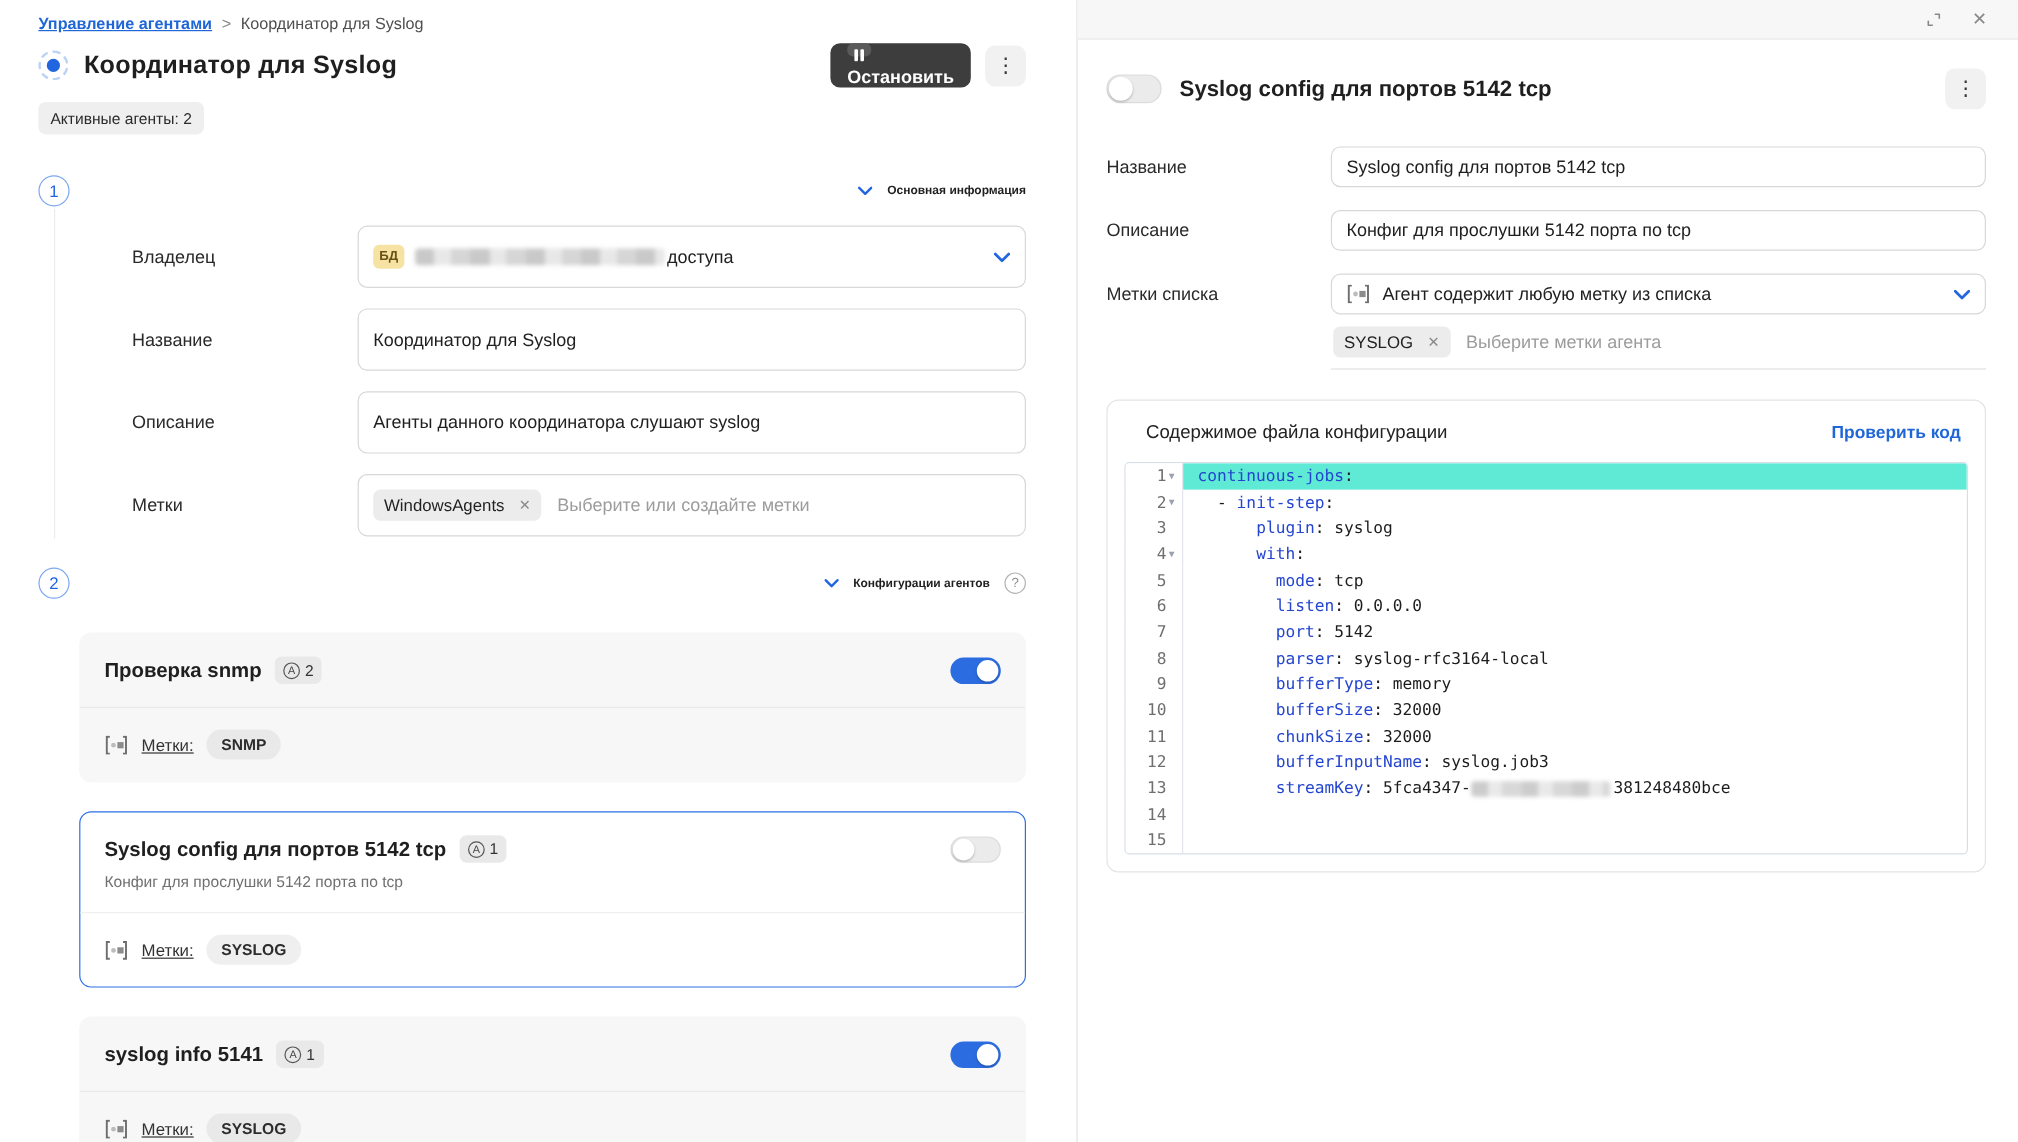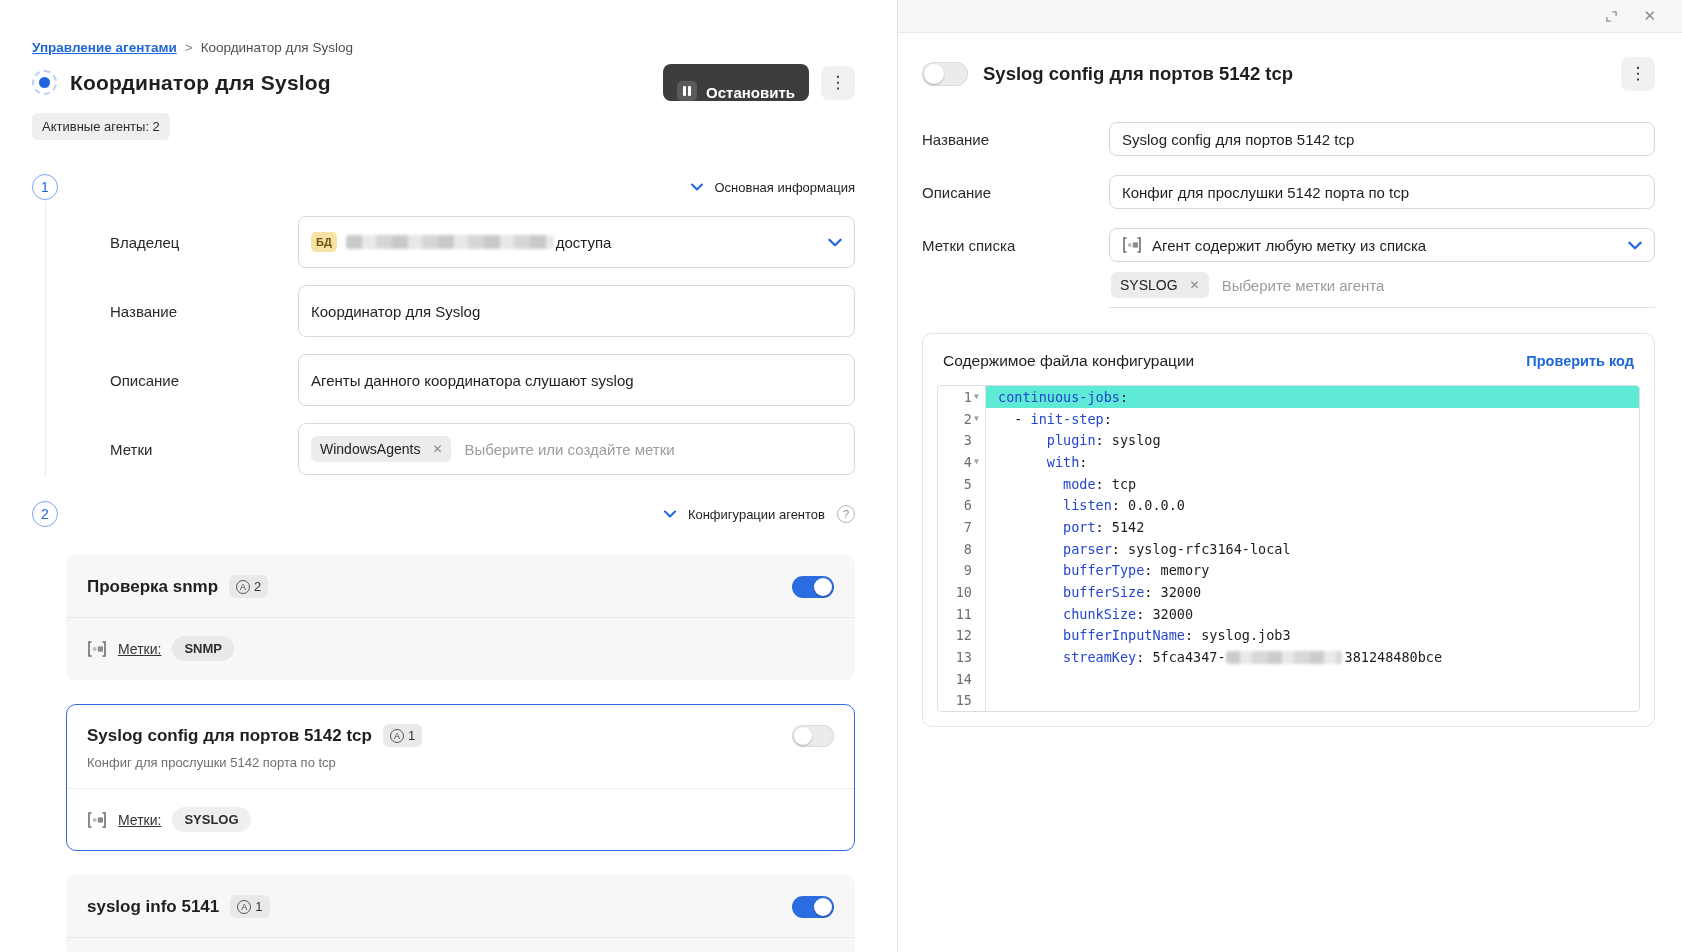--- a/index.html
+++ b/index.html
@@ -1,55 +1,55 @@
 <!DOCTYPE html>
 <html><head>
 <meta charset="utf-8">
 <style>
   * { margin:0; padding:0; box-sizing:border-box; }
   html,body { width:1682px; height:952px; overflow:hidden; background:#fff;
     font-family:"Liberation Sans",sans-serif; color:#1f1f1f; }
   .app { display:flex; width:1682px; height:952px; }
 
   
-  .left { width:897px; padding:12px 42px 10px 32px;margin-top:28px; }
+  .left { width:897px; padding:12px 42px 10px 32px; }
   .breadcrumb { display:flex; align-items:center; gap:8px; font-size:13.5px; }
   .bc-link { color:#1f66d6; font-weight:700; text-decoration:underline; cursor:pointer; }
   .bc-sep { color:#8a8a8a; }
   .bc-current { color:#4f4f4f; }
 
   .title-row { display:flex; align-items:center; margin-top:9px; }
   .status-ring { width:25px; height:25px; border:2px dashed #b9d2f5; border-radius:50%;
     display:flex; align-items:center; justify-content:center; margin-right:13px; flex:none;}
   .status-dot { width:11px; height:11px; border-radius:50%; background:#2265e0; }
   h1 { font-size:21px; font-weight:700; letter-spacing:.2px; }
   .api-pill { margin-left:14px; background:#edf3fd; border-radius:6px; padding:6px 10px;
     font-family:"DejaVu Sans Mono",monospace; font-size:11px; display:flex; align-items:center; }
   .api-label { color:#5a5a5a; margin-right:4px; }
   .api-val { color:#447be0; }
   .redact { display:inline-block; height:12px; border-radius:3px; filter:blur(1.6px); }
   .redact.blue { width:148px; margin:0 1px;
     background:repeating-linear-gradient(90deg,#cfe0f8 0 12px,#ecf3fd 12px 24px,#dbe7fa 24px 38px); }
   .redact.gray { width:208px; height:14px; margin-right:2px;
     background:repeating-linear-gradient(90deg,#c9c9c9 0 16px,#e8e8e8 16px 30px,#d6d6d6 30px 46px); }
   .stop-btn { margin-left:auto; background:#3d3d3d; color:#fff; border:none; border-radius:8px;
-    height:37px; padding:0 14px; display:flex; align-items:flex-end; gap:9px; font-size:15px;
-    font-weight:700; cursor:pointer; font-family:inherit; }
+    height:37px; padding:0 14px; display:flex; align-items:flex-start; gap:9px; font-size:15px;
+    font-weight:700; cursor:pointer; font-family:inherit;flex-direction:column; }
   .pause-ic { width:20px; height:20px; border-radius:5px; background:#5a5a5a; position:relative; }
   .pause-ic::before,.pause-ic::after { content:""; position:absolute; top:5px; width:3px; height:10px; background:#fff; border-radius:1px;}
   .pause-ic::before { left:6px; } .pause-ic::after { left:11px; }
   .kebab-btn { margin-left:12px; width:34px; height:34px; border:none; border-radius:8px; background:#f1f1f1;
     font-size:17px; color:#333; cursor:pointer; line-height:34px; }
   .active-badge { display:inline-block; margin-top:12px; background:#efefef; border-radius:6px;
     padding:6px 10px; font-size:13px; color:#2b2b2b; }
 
   .section-head { display:flex; align-items:center; gap:12px; margin-top:32px; height:30px; }
   .num-circle { width:26px; height:26px; border-radius:50%; border:1.5px solid #7ba6ef;
     color:#2265e0; font-size:14px; display:flex; align-items:center; justify-content:center; flex:none;}
-  .section-title { font-size:13px; font-weight:400; }
+  .section-title { font-size:10px; font-weight:700; }
   .q-ic { width:18px; height:18px; border-radius:50%; border:1.5px solid #b5b5b5; color:#8c8c8c;
     font-size:11px; display:flex; align-items:center; justify-content:center; }
 
   .sec1-body { margin-left:13px; border-left:1px solid #ececec; padding:14px 0 2px 64px; }
   .f-row { display:flex; align-items:center; margin-bottom:17px; }
   .f-label { width:188px; font-size:15px; color:#2a2a2a; }
   .f-input { flex:1; height:52px; border:1px solid #d8d8d8; border-radius:8px; background:#fff;
     display:flex; align-items:center; padding:0 12px; font-size:15px; }
   .chip-bd { background:#f6e3a4; color:#6b5413; font-size:11px; font-weight:700;
     padding:4px 5px; border-radius:5px; margin-right:9px; }
@@ -103,21 +103,21 @@
   .r-row { display:flex; align-items:center; margin-bottom:19px; }
   .r-label { width:187px; font-size:15px; color:#2a2a2a; }
   .r-input { flex:1; height:34px; border:1px solid #d8d8d8; border-radius:8px; display:flex;
     align-items:center; padding:0 12px; font-size:15px; background:#fff; }
   .tagline-spacer { width:187px; }
   .tagline { flex:1; display:flex; align-items:center; border-bottom:1px solid #e2e2e2;
     padding:0 2px 9px 2px; }
   .sel-ic { margin-right:10px; flex:none; }
 
   .code-card { margin-top:25px; border:1px solid #e4e4e4; border-radius:10px; padding:14px; }
-  .code-head { display:flex; align-items:center; justify-content:space-between; padding:4px 6px 15px; }
+  .code-head { display:flex; align-items:center; justify-content:space-between; padding:4px 6px 15px;margin-left:12px; }
   .code-title { font-size:15.5px; color:#222; }
   .check-link { font-size:14.5px; color:#1f66d6; font-weight:700; cursor:pointer; text-decoration:none; }
   .editor { border:1px solid #d8dee8; border-radius:4px; overflow:hidden; background:#fff; }
   .cl { display:flex; height:21.7px; font-family:"DejaVu Sans Mono",monospace; font-size:13.5px; }
   .cl-gut { width:48px; flex:none; display:flex; align-items:center; justify-content:flex-end;
     color:#6f6f6f; border-right:1px solid #e2e6ec; background:#fff; }
   .cl-num { text-align:right; }
   .cl-fold { width:13px; font-size:8px; color:#9aa3ad; padding-left:2px; cursor:pointer; }
   .cl-code { flex:1; padding-left:12px; white-space:pre; display:flex; align-items:center; }
   .cl.active .cl-code { background:#5eead4; }

